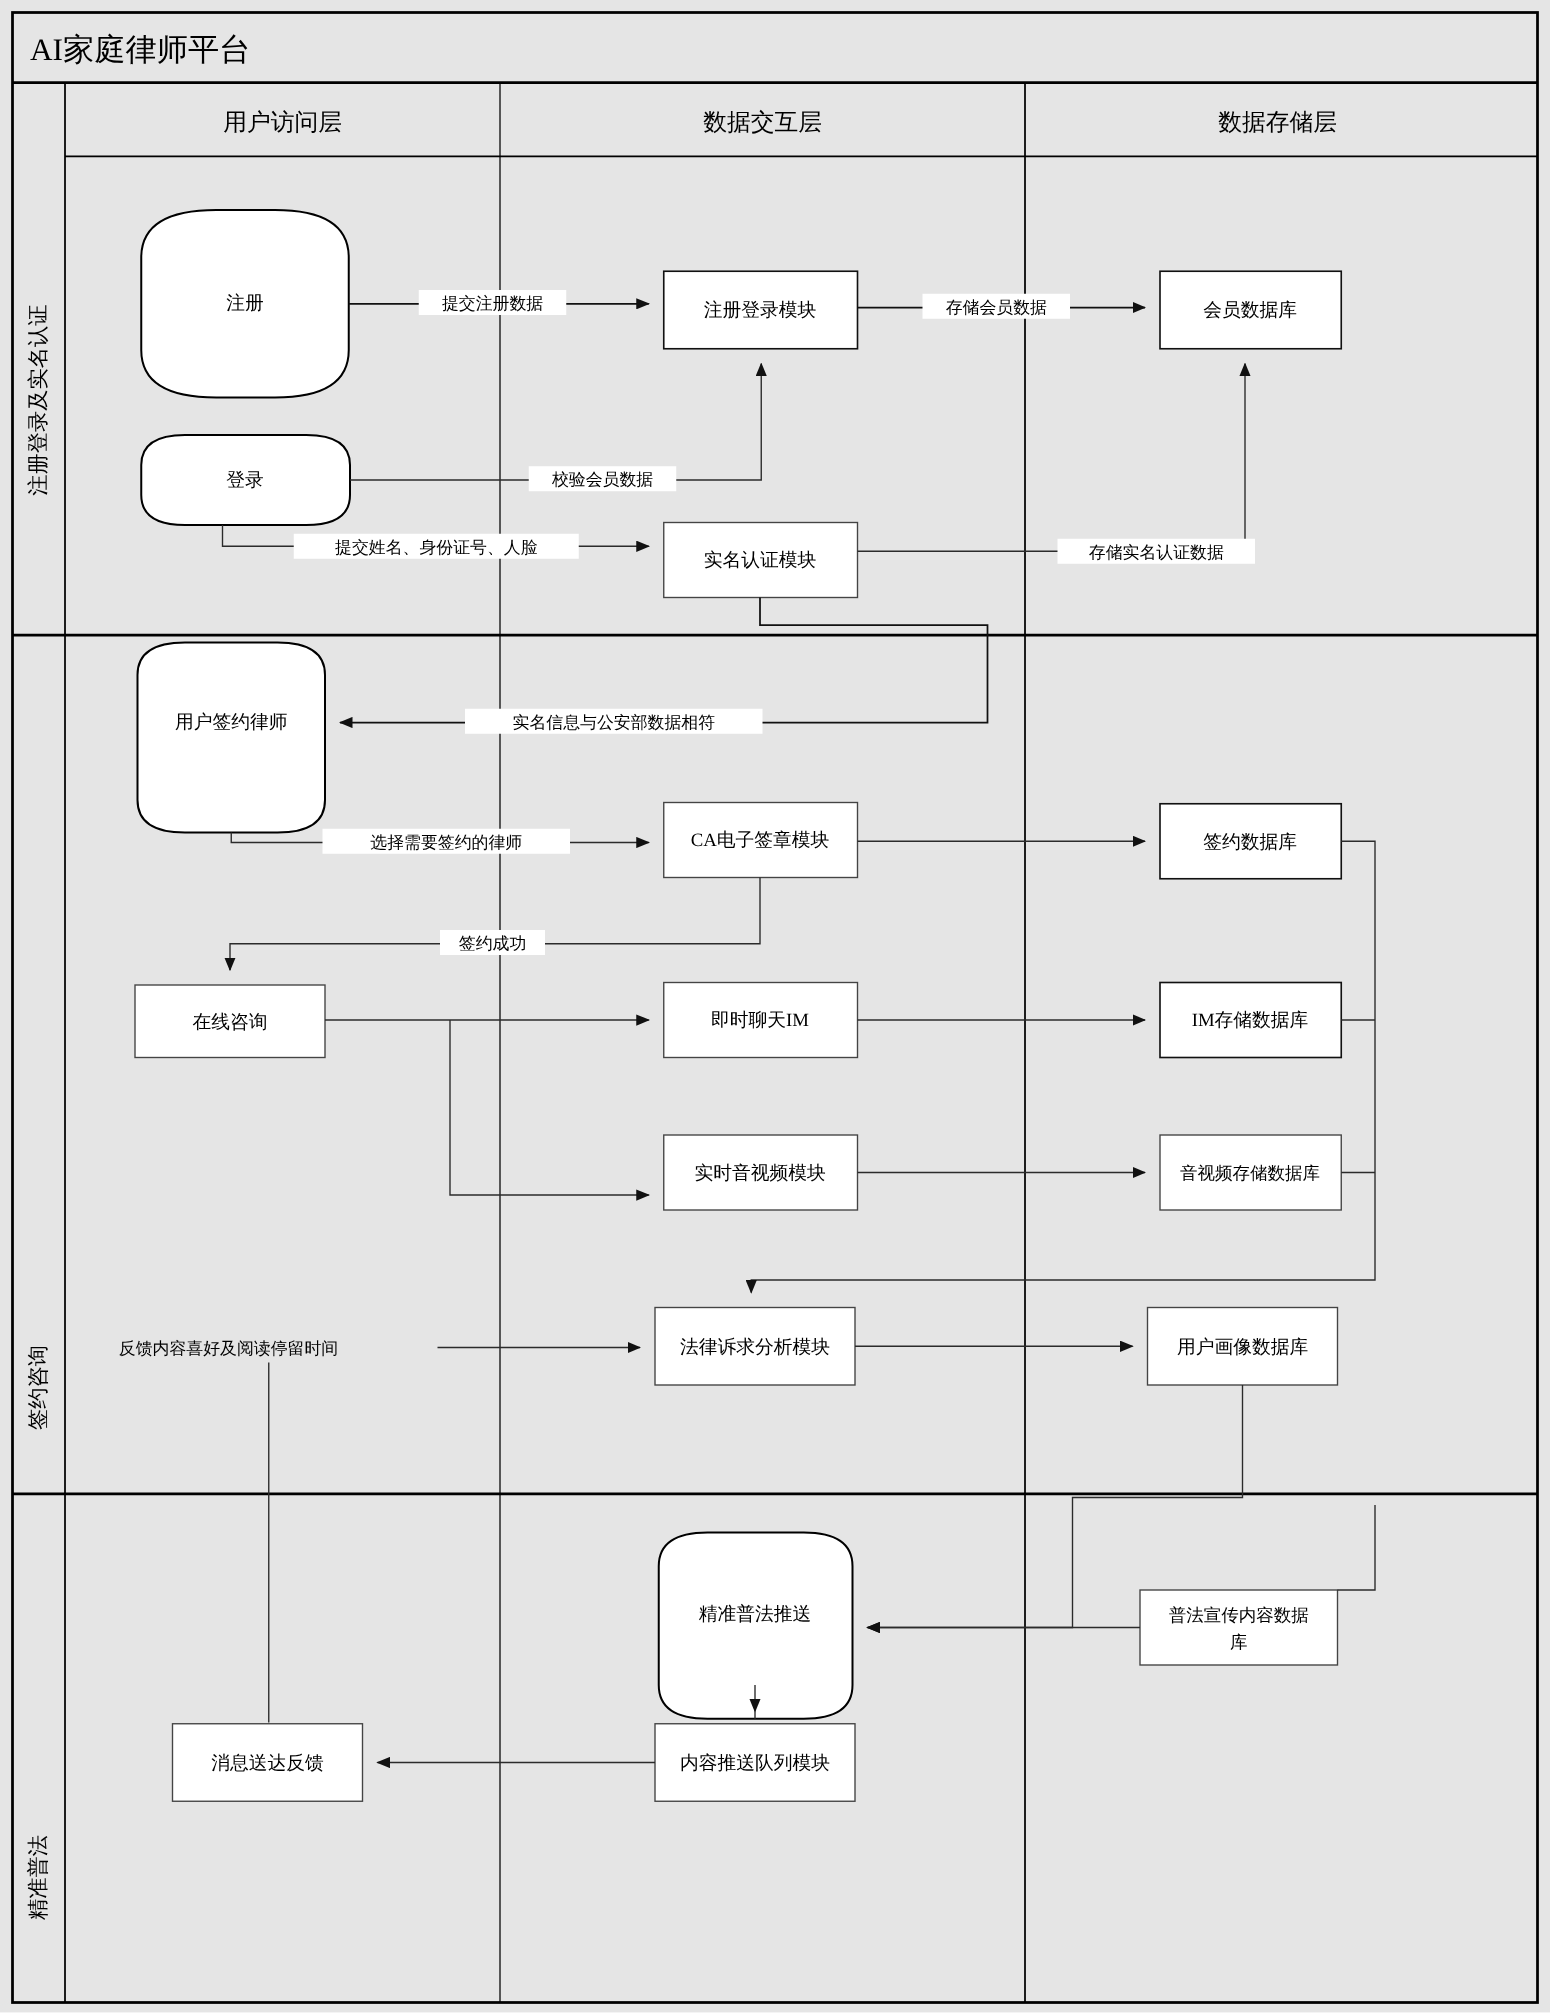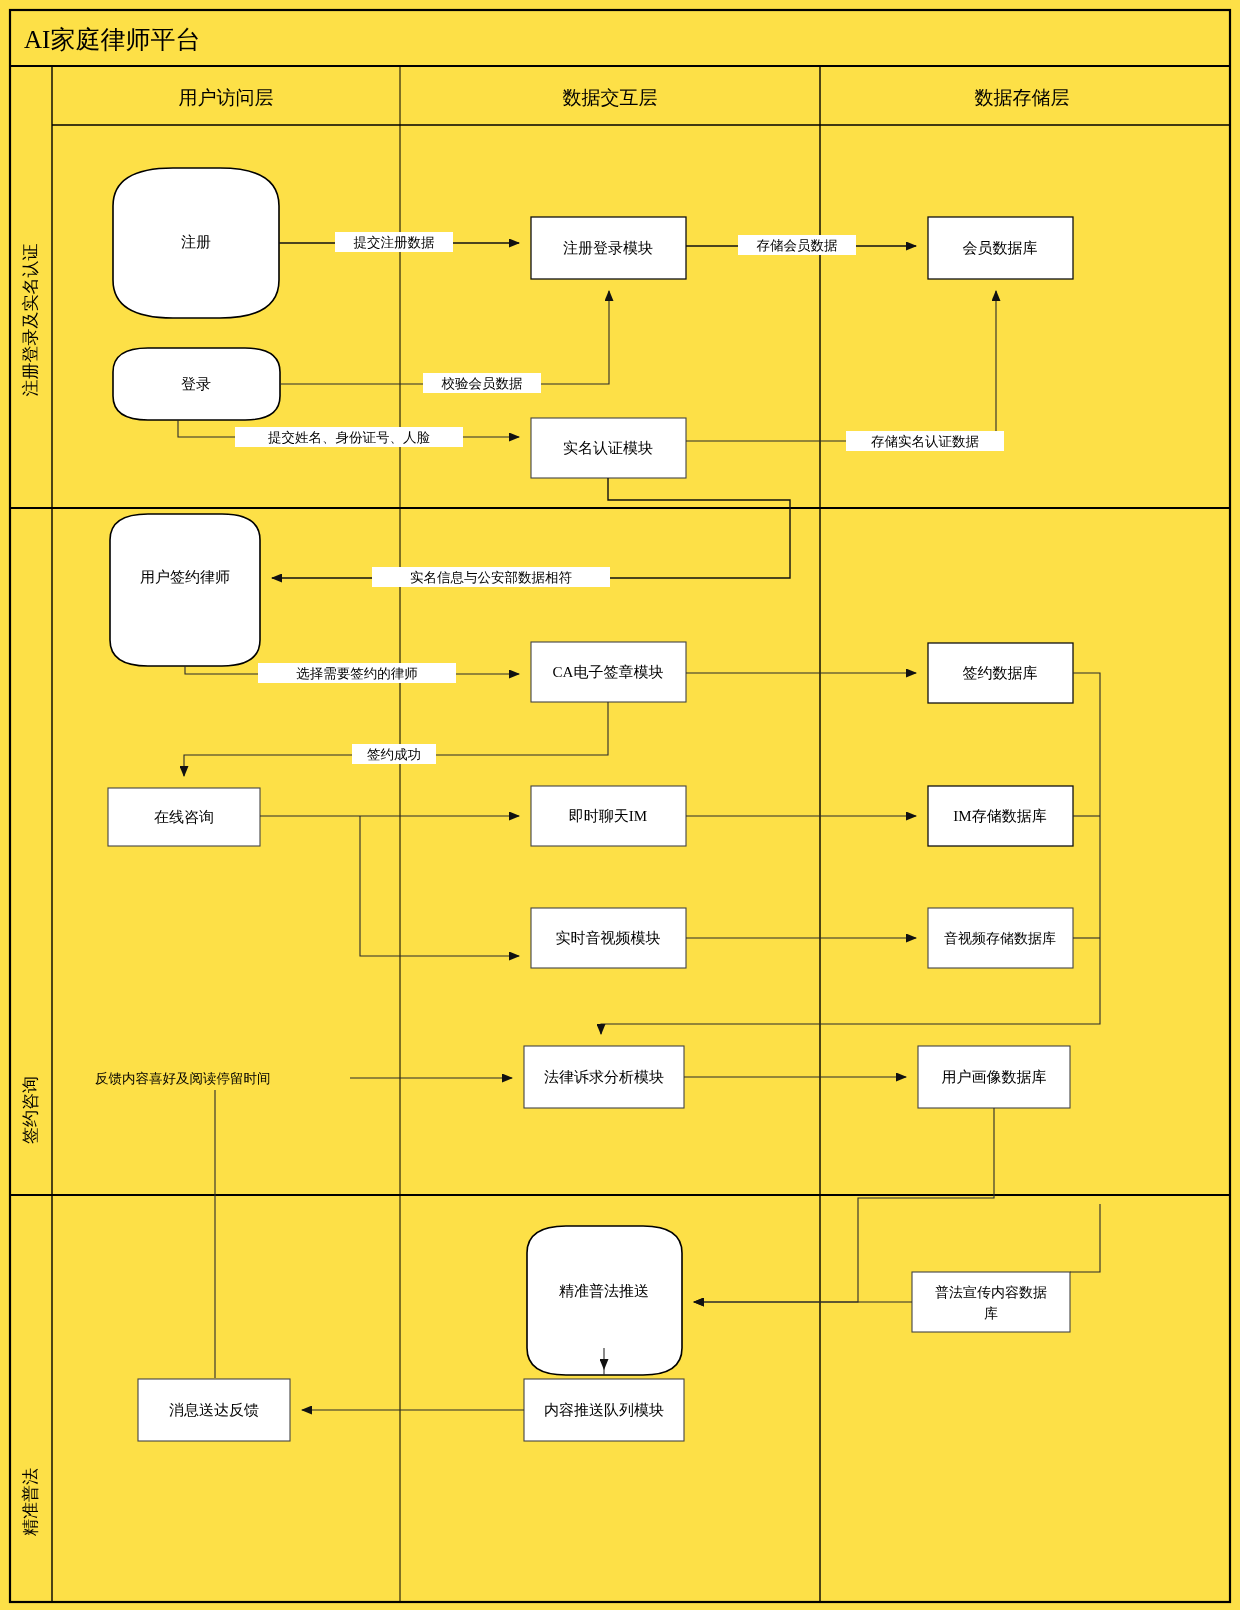--- a/index.html
+++ b/index.html
@@ -7,21 +7,21 @@
     padding: 0;
     background: #ffffff;
   }
   body {
     font-family: "Liberation Serif", "DejaVu Serif", serif;
   }
   #page {
     position: relative;
     width: 1240px;
     height: 1610px;
-    background: #fde047;
+    background: #e5e5e5;
     overflow: hidden;
   }
   svg#diagram {
     position: absolute;
     left: 0;
     top: 0;
     width: 1240px;
     height: 1610px;
   }
   .frame-line { stroke: #000000; fill: none; }

